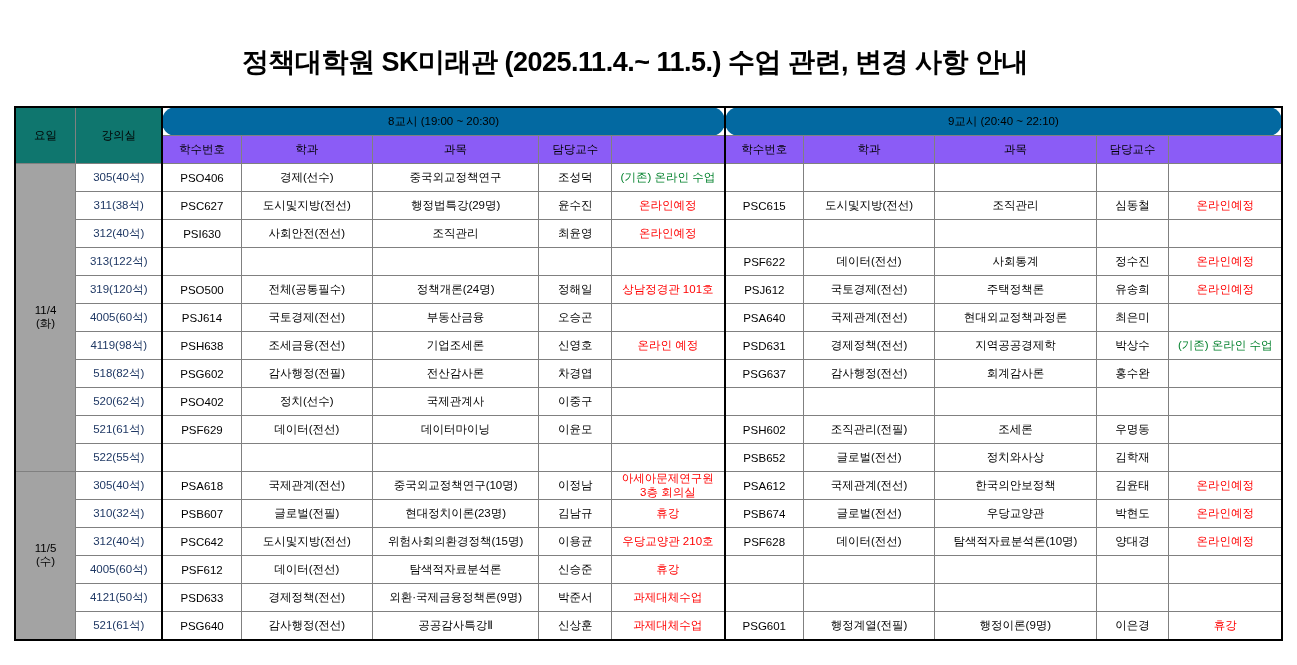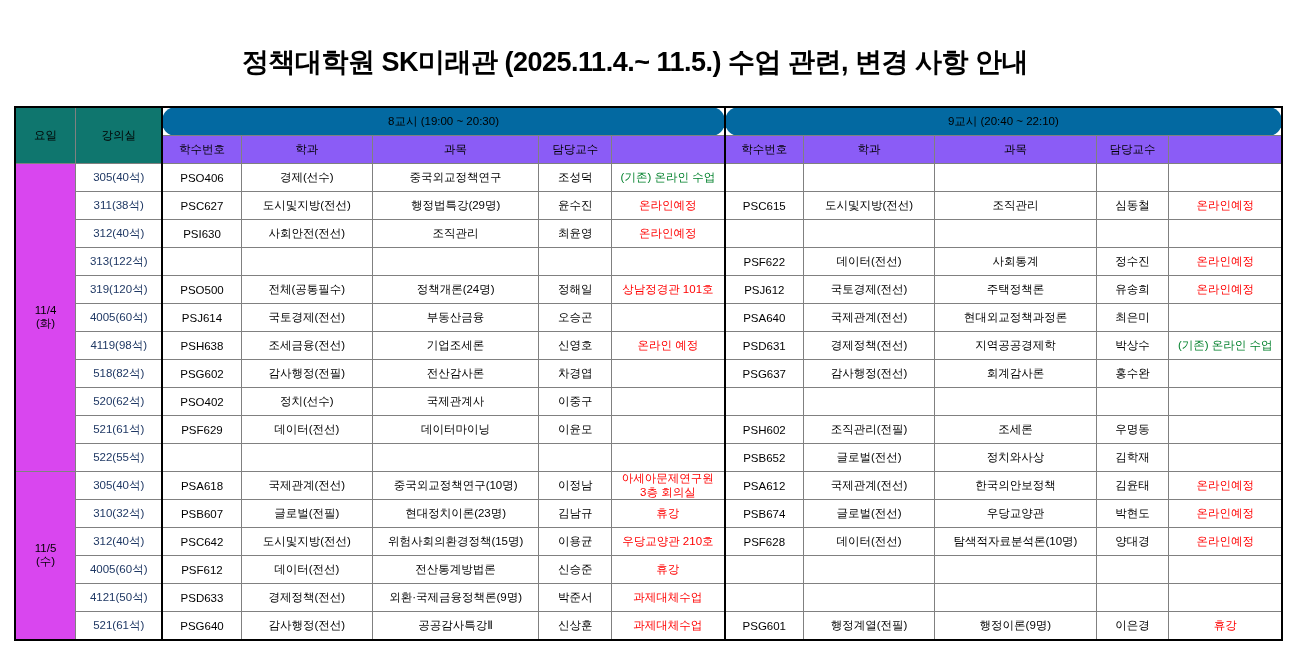--- a/index.html
+++ b/index.html
@@ -61,21 +61,21 @@
     font-size: 12px;
     margin-left: 26px;
   }
   .hdr-band {
     background: #0369a1;
     font-weight: bold;
     font-size: 11px;
     border-radius: 14px;
   }
   .daycell {
-    background: #d946ef;
+    background: #a3a3a3;
     font-weight: bold;
     font-size: 12.5px;
     border-right: 2px solid #000;
   }
   .room {
     color: #1f3864;
     font-weight: bold;
     font-size: 11.5px;
   }
   .note-red {
@@ -332,21 +332,21 @@
             <td>PSF628</td>
             <td>데이터(전선)</td>
             <td>탐색적자료분석론(10명)</td>
             <td>양대경</td>
             <td class="note-red">온라인예정</td>
           </tr>
           <tr>
             <td class="room thick-right">4005(60석)</td>
             <td>PSF612</td>
             <td>데이터(전선)</td>
-            <td>전산통계방법론</td>
+            <td>탐색적자료분석론</td>
             <td>신승준</td>
             <td class="thick-right note-red">휴강</td>
             <td></td>
             <td></td>
             <td></td>
             <td></td>
             <td></td>
           </tr>
           <tr>
             <td class="room thick-right">4121(50석)</td>

